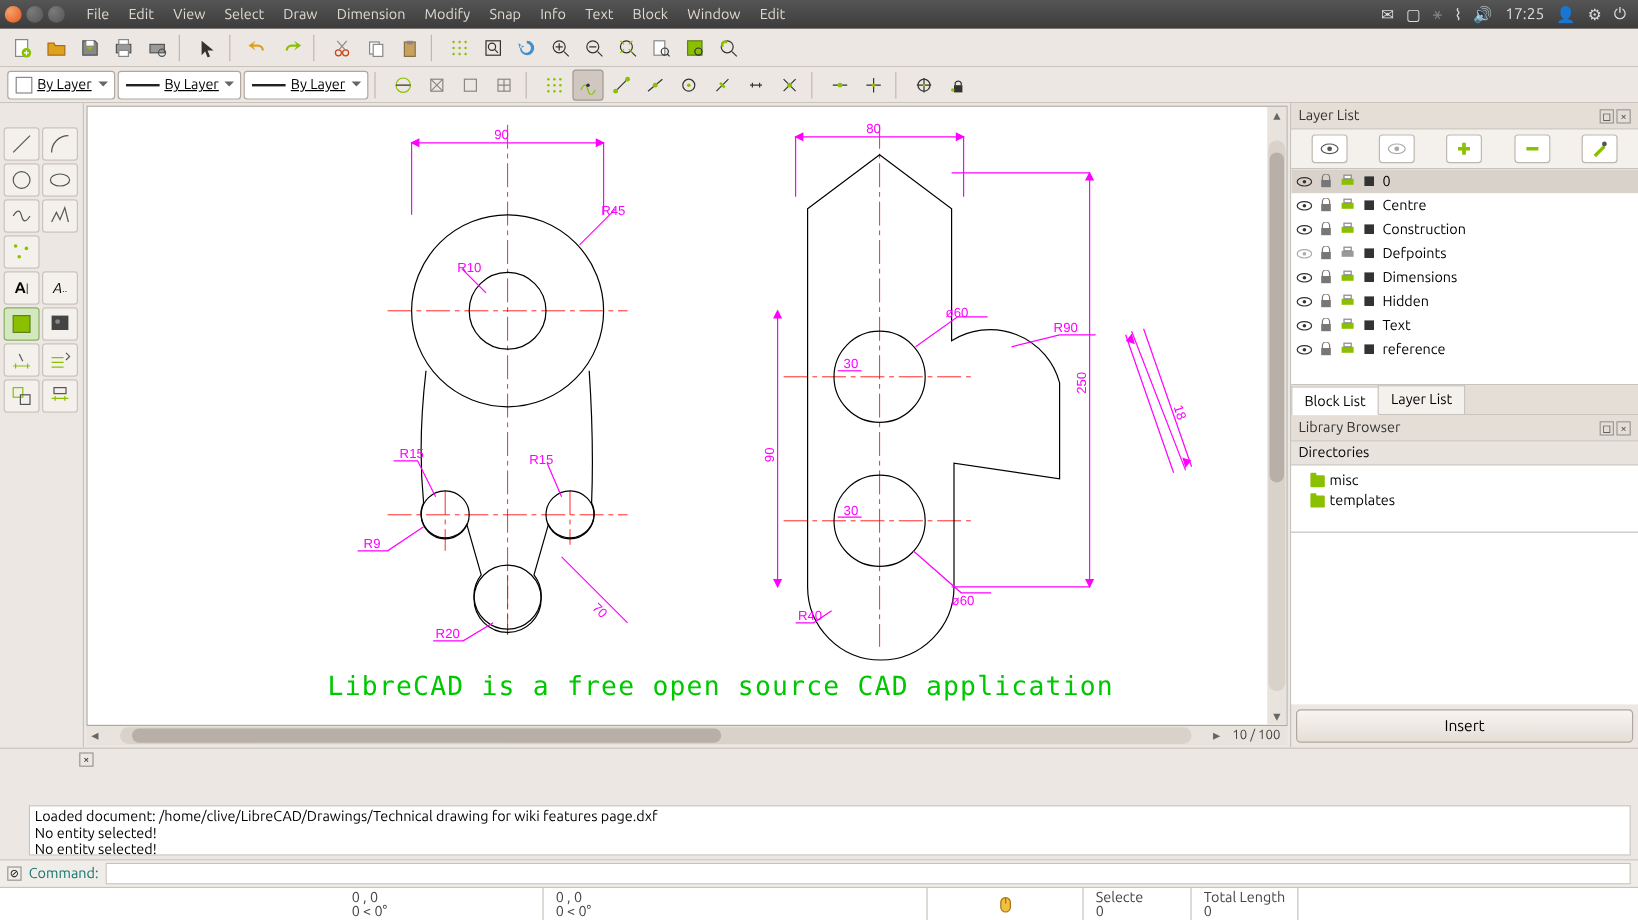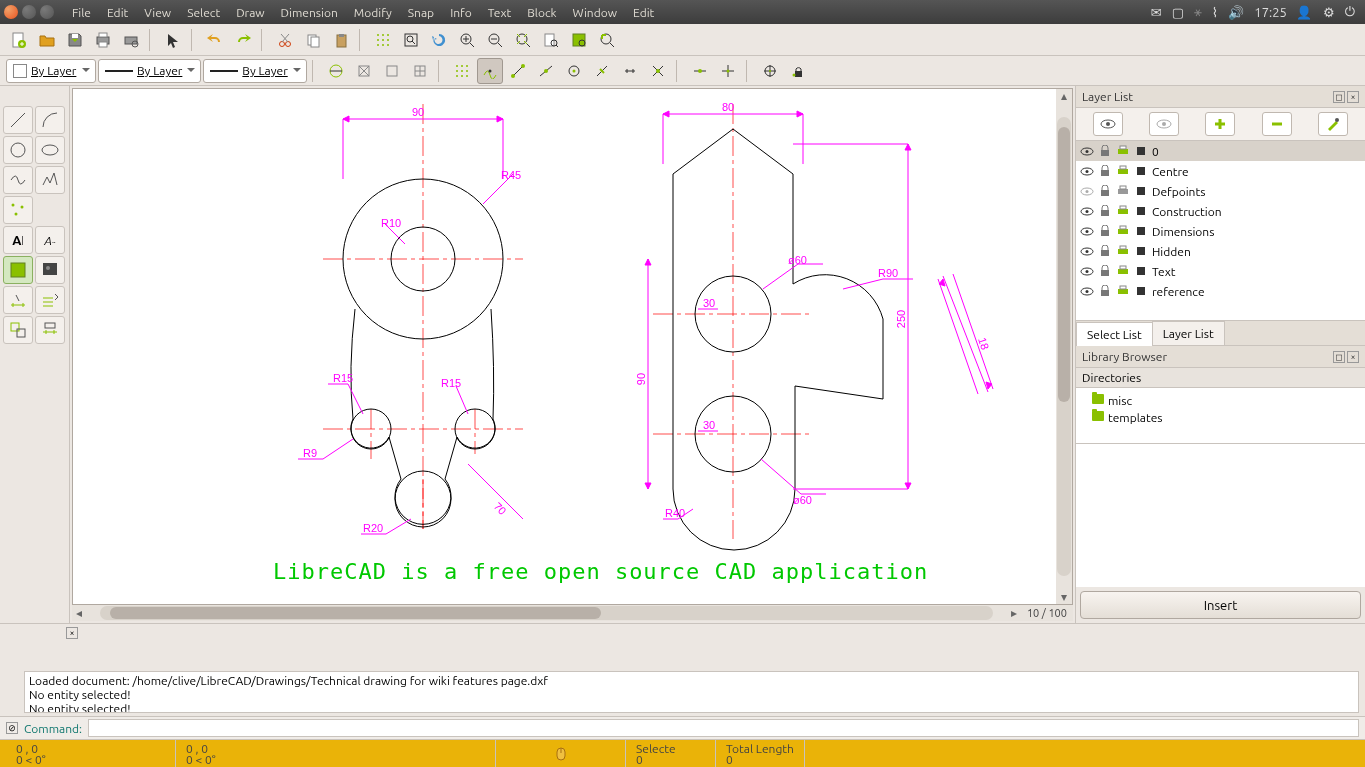--- a/index.html
+++ b/index.html
@@ -42,30 +42,30 @@
 .lt-btn { width: 30px; height: 24px; display: flex; align-items: center; justify-content: center; border: 1px solid #c0b8b0; border-radius: 3px; background: #fff; cursor: default; }
 .layer-list { flex: 0 0 180px; background: #fff; overflow-y: auto; border-bottom: 1px solid #c9c3bd; }
 .layer-row { display: flex; align-items: center; padding: 3px 4px; gap: 4px; font-size: 12px; cursor: default; }
 .layer-row.sel { background: #d8d2ca; }
 .li-icon { width: 14px; height: 14px; display: inline-flex; align-items: center; justify-content: center; }
 .tabs { display: flex; border-bottom: 1px solid #c9c3bd; background: #e4ded6; }
 .tab { padding: 5px 10px; border: 1px solid #c9c3bd; border-bottom: none; background: #f4f0ec; margin-right: -1px; cursor: default; font-size: 12px; }
 .tab.active { background: #fff; position: relative; top: 1px; }
 .dirs-header { padding: 3px 6px; background: #e8e3dd; border-bottom: 1px solid #c9c3bd; font-size: 12px; }
 .dir-list { background: #fff; padding: 4px; min-height: 55px; }
-.dir-item { display: flex; gap: 4px; padding: 2px 12px; font-size: 12px; cursor: default; }
+.dir-item { display: flex; align-items: center; gap: 4px; padding: 2px 12px; font-size: 12px; cursor: default; }
 .lib-preview { flex: 1; background: #fff; border-top: 1px solid #c9c3bd; min-height: 30px; }
 .insert-btn { margin: 4px; padding: 6px; background: linear-gradient(#f8f4f0,#e4ded6); border: 1px solid #b0a8a0; border-radius: 4px; text-align: center; cursor: default; font-size: 13px; }
 .console { background: #ece7e2; border-top: 1px solid #c9c3bd; padding: 3px 6px; }
 .console-text { background: #fff; border: 1px solid #c9c3bd; padding: 2px 4px; height: 42px; overflow: hidden; font-size: 11px; line-height: 14px; margin-left: 18px; margin-top: 44px; }
 .console-close { position: absolute; left: 66px; width: 12px; height: 12px; border: 1px solid #999; font-size: 9px; text-align: center; line-height: 10px; }
 .cmd-line { display: flex; align-items: center; padding: 2px 6px; gap: 6px; border-top: 1px solid #c9c3bd; }
 .cmd-label { font-size: 12px; color: #0f766e; }
 .cmd-input { flex: 1; height: 18px; background: #fff; border: 1px solid #c9c3bd; padding: 0 4px; }
-.statusbar { height: 28px; background: #eab308; border-top: 1px solid #c9c3bd; display: flex; align-items: center; padding: 0 6px; font-size: 10px; color: #444; }
+.statusbar { height: 28px; background: #ffffff; border-top: 1px solid #c9c3bd; display: flex; align-items: center; padding: 0 6px; font-size: 10px; color: #444; justify-content: center; }
 .status-cell { padding: 0 10px; border-right: 1px solid #c9c3bd; height: 100%; display: flex; flex-direction: column; justify-content: center; line-height: 11px; }
 
 .dwg-line { stroke: #000; stroke-width: 1; fill: none; }
 .dim { stroke: #ff00ff; stroke-width: 1; fill: none; }
 .dim-text { fill: #ff00ff; font-size: 11px; font-family: sans-serif; }
 .center-line { stroke: #ff0000; stroke-width: 0.7; stroke-dasharray: 20 4 4 4; fill: none; }
 .green-text { fill: #00c800; font-size: 22px; font-family: monospace; letter-spacing: 1px; }
 .folder-ico { width: 12px; height: 10px; background: #8ac000; border-radius: 1px; position: relative; display: inline-block; }
 .folder-ico::before { content: ""; position: absolute; top: -2px; left: 0; width: 5px; height: 3px; background: #8ac000; border-radius: 1px; }
 </style>
@@ -672,20 +672,46 @@
   <span class="li-icon">
             <svg width="10" height="10">
               <rect x="1" y="1" width="8" height="8" fill="#333"></rect>
             </svg>
           </span>
   <span>Centre</span>
         </div>
         <div class="layer-row">
           <span class="li-icon">
             <svg width="14" height="9">
+              <ellipse cx="7" cy="4.5" rx="6" ry="3.5" fill="none" stroke="#333"></ellipse>
+              <circle cx="7" cy="4.5" r="1.5" fill="#333"></circle>
+            </svg>
+          </span>
+  <span class="li-icon">
+            <svg width="10" height="12">
+              <rect x="1" y="5" width="8" height="6" fill="#777"></rect>
+              <path d="M2 5V3a3 3 0 0 1 6 0v2" fill="none" stroke="#777"></path>
+            </svg>
+          </span>
+  <span class="li-icon">
+            <svg width="12" height="12">
+              <rect x="1" y="4" width="10" height="5" fill="#8ac000"></rect>
+              <rect x="3" y="1" width="6" height="3" fill="#fff" stroke="#888"></rect>
+            </svg>
+          </span>
+  <span class="li-icon">
+            <svg width="10" height="10">
+              <rect x="1" y="1" width="8" height="8" fill="#333"></rect>
+            </svg>
+          </span>
+  <span>Construction</span>
+        </div>
+        <div class="layer-row">
+          <span class="li-icon">
+            <svg width="14" height="9">
               <ellipse cx="7" cy="4.5" rx="6" ry="3.5" fill="none" stroke="#aaa"></ellipse>
               <circle cx="7" cy="4.5" r="1.5" fill="#aaa"></circle>
             </svg>
           </span>
   <span class="li-icon">
             <svg width="10" height="12">
               <rect x="1" y="5" width="8" height="6" fill="#777"></rect>
               <path d="M2 5V3a3 3 0 0 1 6 0v2" fill="none" stroke="#777"></path>
             </svg>
           </span>
@@ -719,21 +745,21 @@
             <svg width="12" height="12">
               <rect x="1" y="4" width="10" height="5" fill="#8ac000"></rect>
               <rect x="3" y="1" width="6" height="3" fill="#fff" stroke="#888"></rect>
             </svg>
           </span>
   <span class="li-icon">
             <svg width="10" height="10">
               <rect x="1" y="1" width="8" height="8" fill="#333"></rect>
             </svg>
           </span>
-  <span>Construction</span>
+  <span>Dimensions</span>
         </div>
         <div class="layer-row">
           <span class="li-icon">
             <svg width="14" height="9">
               <ellipse cx="7" cy="4.5" rx="6" ry="3.5" fill="none" stroke="#333"></ellipse>
               <circle cx="7" cy="4.5" r="1.5" fill="#333"></circle>
             </svg>
           </span>
   <span class="li-icon">
             <svg width="10" height="12">
@@ -745,21 +771,21 @@
             <svg width="12" height="12">
               <rect x="1" y="4" width="10" height="5" fill="#8ac000"></rect>
               <rect x="3" y="1" width="6" height="3" fill="#fff" stroke="#888"></rect>
             </svg>
           </span>
   <span class="li-icon">
             <svg width="10" height="10">
               <rect x="1" y="1" width="8" height="8" fill="#333"></rect>
             </svg>
           </span>
-  <span>Dimensions</span>
+  <span>Hidden</span>
         </div>
         <div class="layer-row">
           <span class="li-icon">
             <svg width="14" height="9">
               <ellipse cx="7" cy="4.5" rx="6" ry="3.5" fill="none" stroke="#333"></ellipse>
               <circle cx="7" cy="4.5" r="1.5" fill="#333"></circle>
             </svg>
           </span>
   <span class="li-icon">
             <svg width="10" height="12">
@@ -771,21 +797,21 @@
             <svg width="12" height="12">
               <rect x="1" y="4" width="10" height="5" fill="#8ac000"></rect>
               <rect x="3" y="1" width="6" height="3" fill="#fff" stroke="#888"></rect>
             </svg>
           </span>
   <span class="li-icon">
             <svg width="10" height="10">
               <rect x="1" y="1" width="8" height="8" fill="#333"></rect>
             </svg>
           </span>
-  <span>Hidden</span>
+  <span>Text</span>
         </div>
         <div class="layer-row">
           <span class="li-icon">
             <svg width="14" height="9">
               <ellipse cx="7" cy="4.5" rx="6" ry="3.5" fill="none" stroke="#333"></ellipse>
               <circle cx="7" cy="4.5" r="1.5" fill="#333"></circle>
             </svg>
           </span>
   <span class="li-icon">
             <svg width="10" height="12">
@@ -797,51 +823,25 @@
             <svg width="12" height="12">
               <rect x="1" y="4" width="10" height="5" fill="#8ac000"></rect>
               <rect x="3" y="1" width="6" height="3" fill="#fff" stroke="#888"></rect>
             </svg>
           </span>
   <span class="li-icon">
             <svg width="10" height="10">
               <rect x="1" y="1" width="8" height="8" fill="#333"></rect>
             </svg>
           </span>
-  <span>Text</span>
-        </div>
-        <div class="layer-row">
-          <span class="li-icon">
-            <svg width="14" height="9">
-              <ellipse cx="7" cy="4.5" rx="6" ry="3.5" fill="none" stroke="#333"></ellipse>
-              <circle cx="7" cy="4.5" r="1.5" fill="#333"></circle>
-            </svg>
-          </span>
-  <span class="li-icon">
-            <svg width="10" height="12">
-              <rect x="1" y="5" width="8" height="6" fill="#777"></rect>
-              <path d="M2 5V3a3 3 0 0 1 6 0v2" fill="none" stroke="#777"></path>
-            </svg>
-          </span>
-  <span class="li-icon">
-            <svg width="12" height="12">
-              <rect x="1" y="4" width="10" height="5" fill="#8ac000"></rect>
-              <rect x="3" y="1" width="6" height="3" fill="#fff" stroke="#888"></rect>
-            </svg>
-          </span>
-  <span class="li-icon">
-            <svg width="10" height="10">
-              <rect x="1" y="1" width="8" height="8" fill="#333"></rect>
-            </svg>
-          </span>
   <span>reference</span>
         </div>
       </div>
     <div class="tabs">
-      <div class="tab active">Select List</div>
+      <div class="tab active">Block List</div>
       <div class="tab">Layer List</div>
     </div>
     <div class="panel-header">
       <span>Library Browser</span>
       <div class="panel-ctrls">
           <span>◻</span>
           <span>×</span>
         </div>
     </div>
     <div class="dirs-header">Directories</div>

